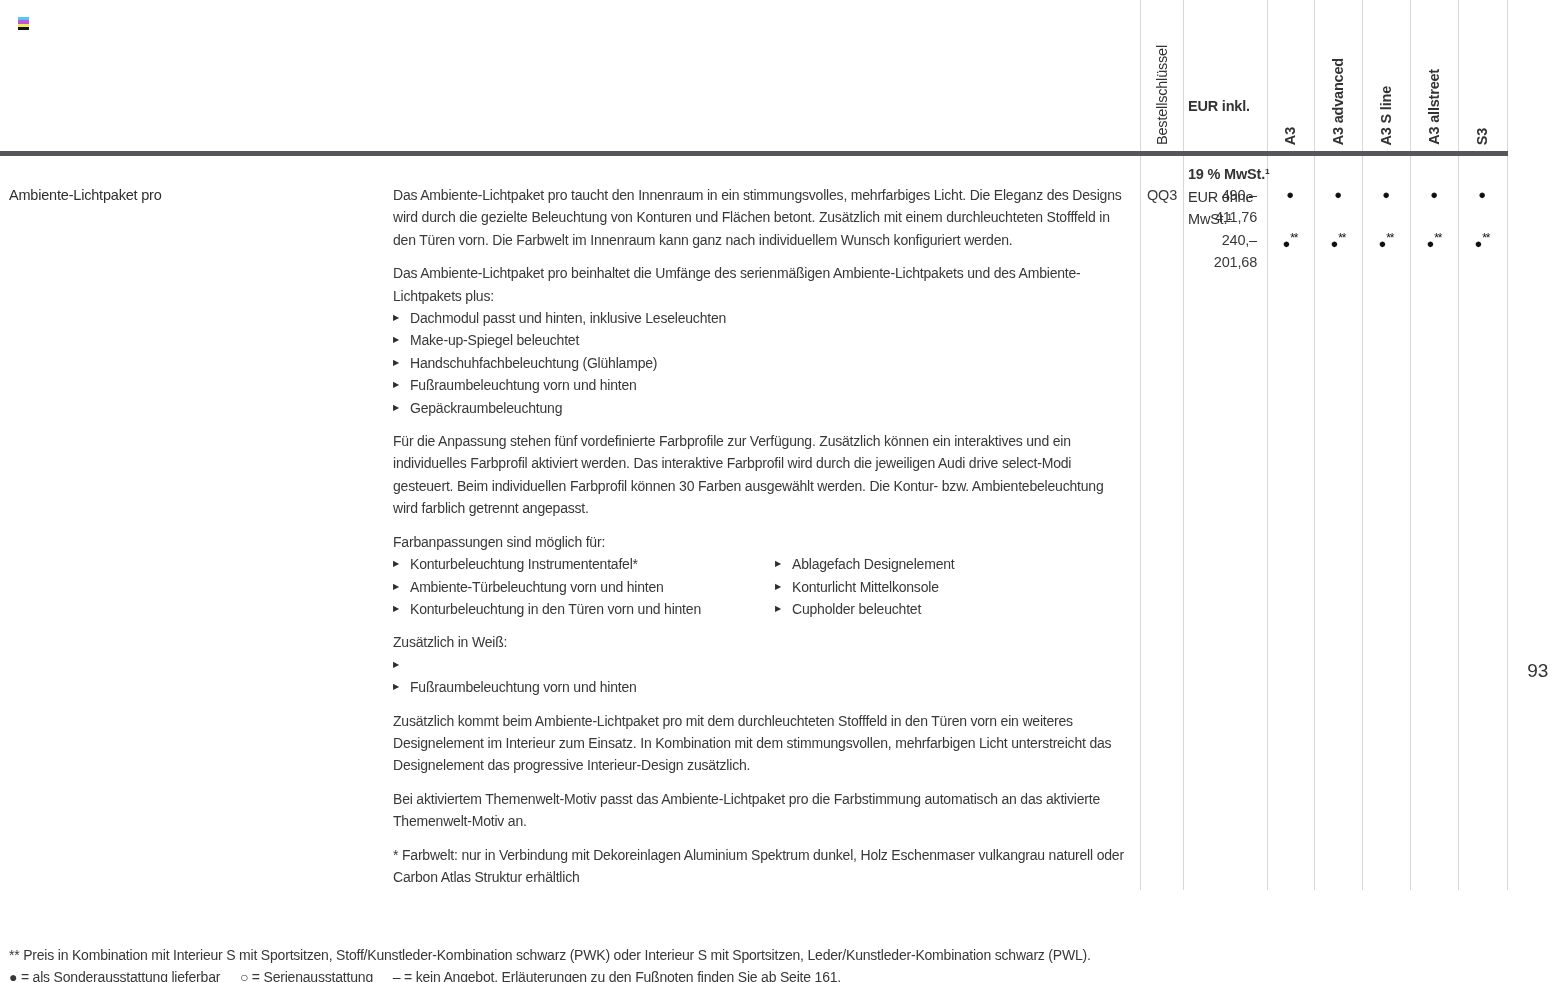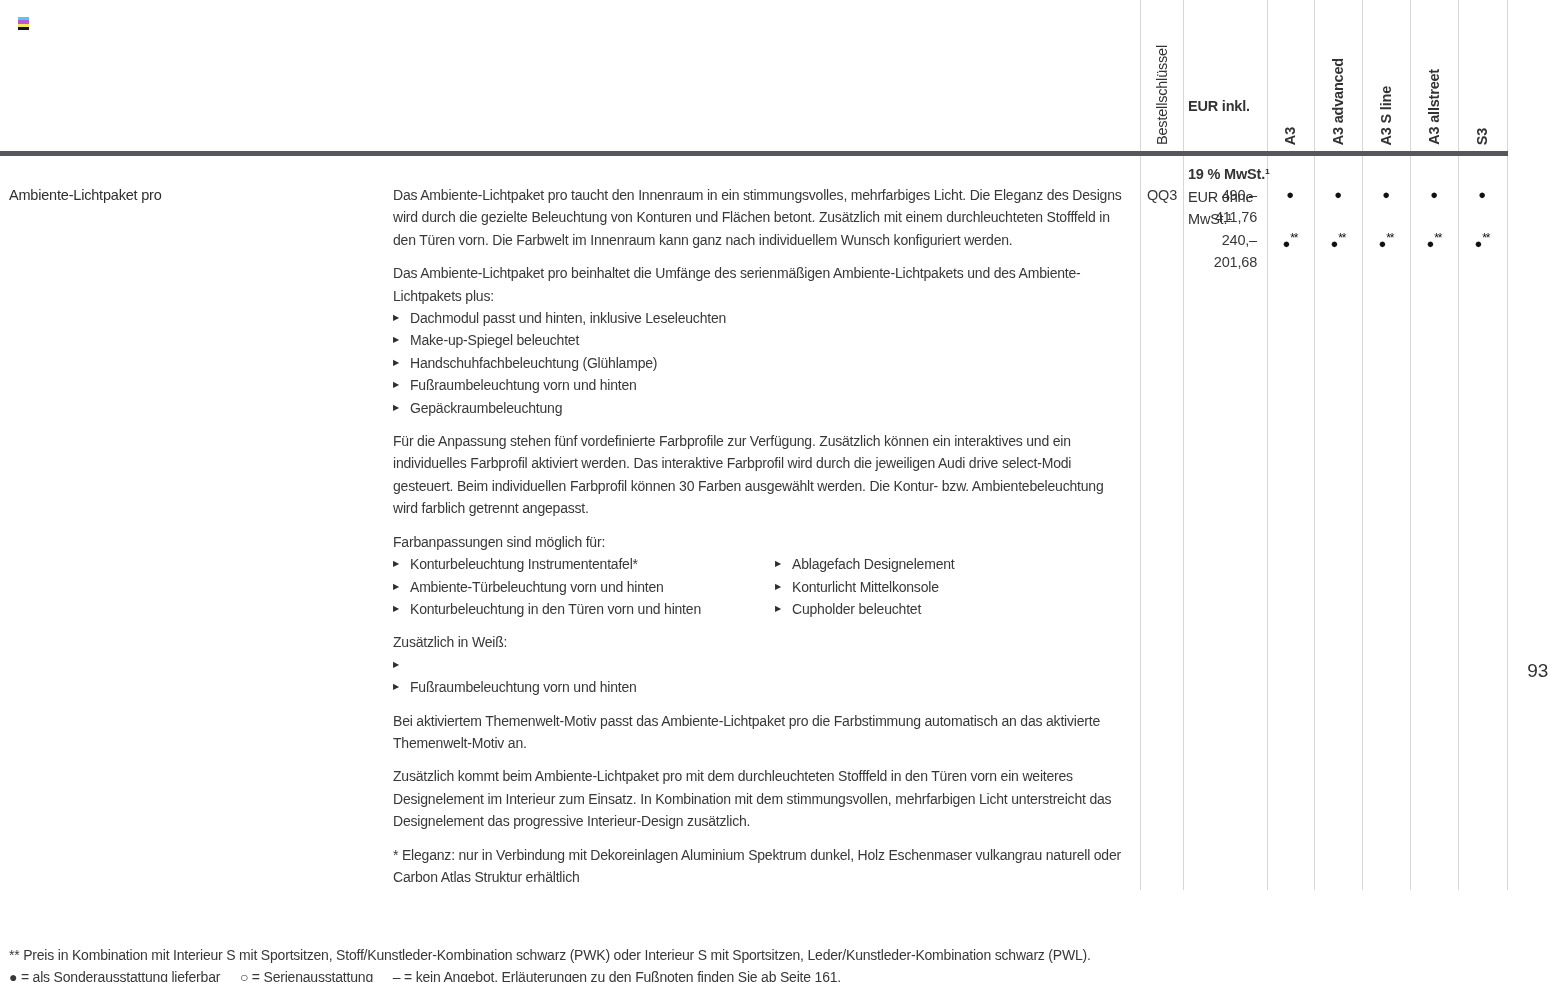--- a/index.html
+++ b/index.html
@@ -147,23 +147,23 @@
     <p class="tight">Zusätzlich in Weiß:</p>
     <ul>
         <li>
           <span class="bullet">▶</span>
         </li>
         <li>
           <span class="bullet">▶</span>
           <span>Fußraumbeleuchtung vorn und hinten</span>
         </li>
       </ul>
+    <p>Zusätzlich kommt beim Ambiente-Lichtpaket pro mit dem durchleuchteten Stofffeld in den Türen vorn ein weiteres Designelement im Interieur zum Einsatz. In Kombination mit dem stimmungsvollen, mehrfarbigen Licht unterstreicht das Designelement das progressive Interieur-Design zusätzlich.</p>
     <p>Bei aktiviertem Themenwelt-Motiv passt das Ambiente-Lichtpaket pro die Farbstimmung automatisch an das aktivierte Themenwelt-Motiv an.</p>
-    <p>Zusätzlich kommt beim Ambiente-Lichtpaket pro mit dem durchleuchteten Stofffeld in den Türen vorn ein weiteres Designelement im Interieur zum Einsatz. In Kombination mit dem stimmungsvollen, mehrfarbigen Licht unterstreicht das Designelement das progressive Interieur-Design zusätzlich.</p>
-    <p class="tight">* Eleganz: nur in Verbindung mit Dekoreinlagen Aluminium Spektrum dunkel, Holz Eschenmaser vulkangrau naturell oder Carbon Atlas Struktur erhältlich</p>
+    <p class="tight">* Farbwelt: nur in Verbindung mit Dekoreinlagen Aluminium Spektrum dunkel, Holz Eschenmaser vulkangrau naturell oder Carbon Atlas Struktur erhältlich</p>
   </div>
 
   <div class="order-code">QQ3</div>
   <div class="prices">
     <div class="b">490,–</div>
     <div>411,76</div>
     <div class="b">240,–</div>
     <div>201,68</div>
   </div>
 

